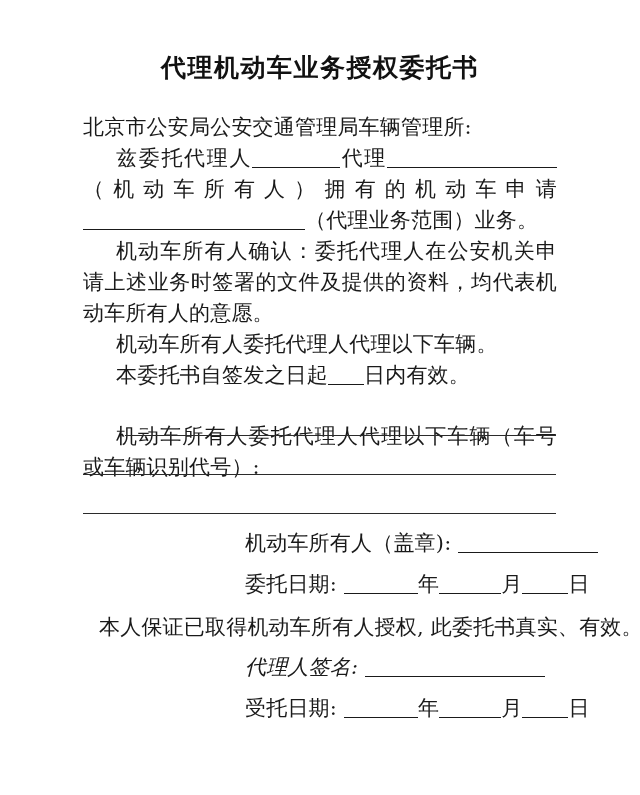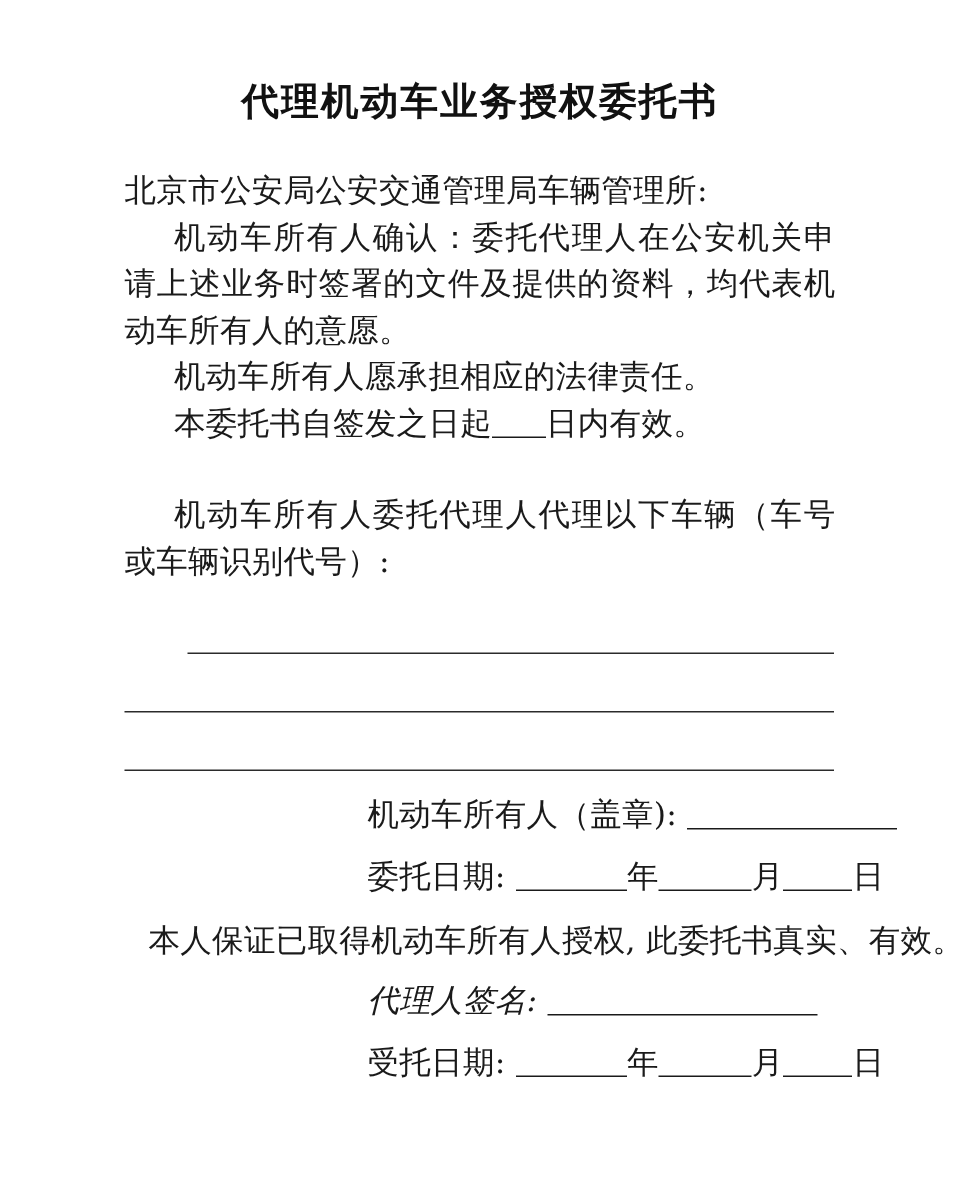--- a/index.html
+++ b/index.html
@@ -125,27 +125,28 @@
 <div class="page">
 
   <div class="doc-title">代理机动车业务授权委托书</div>
 
   <div class="body-block">
 
     <p class="para">
       <span>北京市公安局公安交通管理局车辆管理所:</span>
     </p>
 
+    <p class="para indent"><span>兹委托代理人</span><span class="blank b-name"></span><span>代理</span><span class="blank b-owner"></span><span>（机动车所有人）拥有的机动车申请</span><span class="blank b-scope"></span><span>（代理业务范围）业务。</span></p>
 
     <p class="para indent">
       <span>机动车所有人确认：委托代理人在公安机关申请上述业务时签署的文件及提供的资料，均代表机动车所有人的意愿。</span>
     </p>
 
     <p class="para indent">
-      <span>机动车所有人愿承担相应的法律责任。</span>
+      <span>机动车所有人委托代理人代理以下车辆。</span>
     </p>
 
     <p class="para indent"><span>本委托书自签发之日起</span><span class="blank b-short"></span><span>日内有效。</span></p>
 
     <p class="para indent spaced-before">
       <span>机动车所有人委托代理人代理以下车辆（车号或车辆识别代号）:</span>
     </p>
   </div>
 
   <div class="rule-row" id="rule-1">

